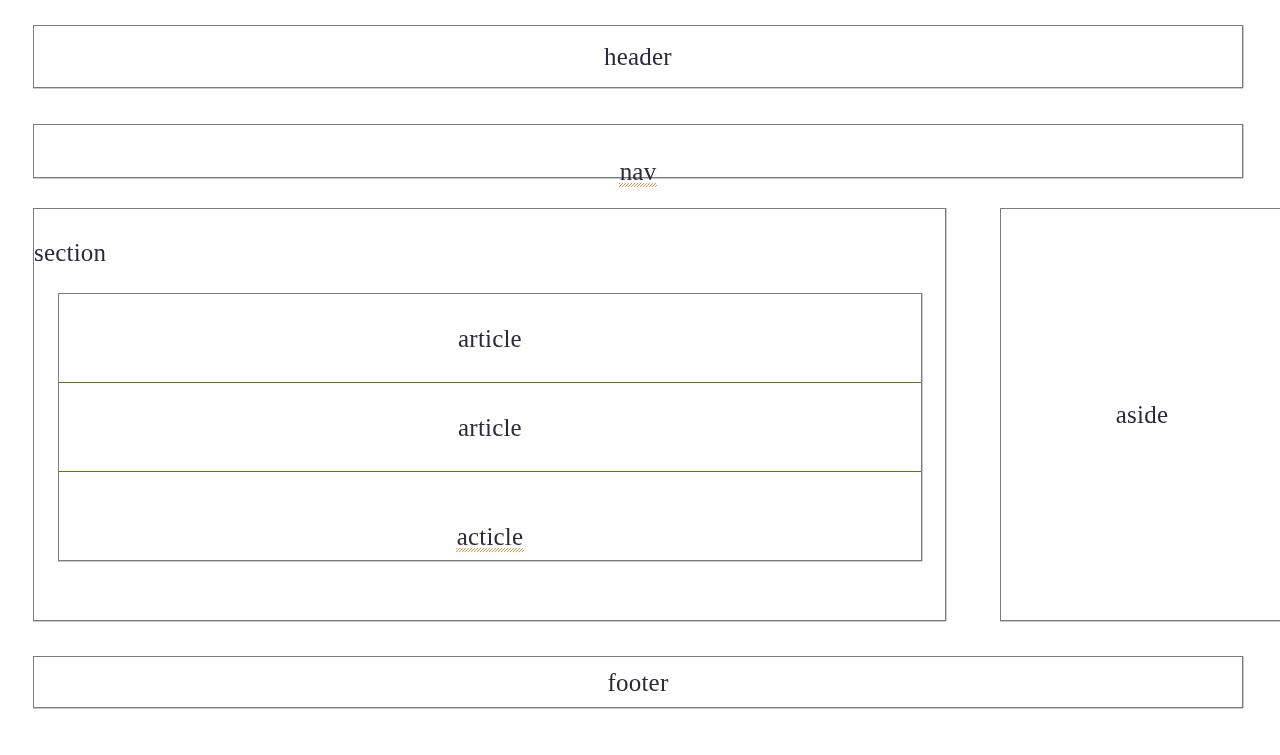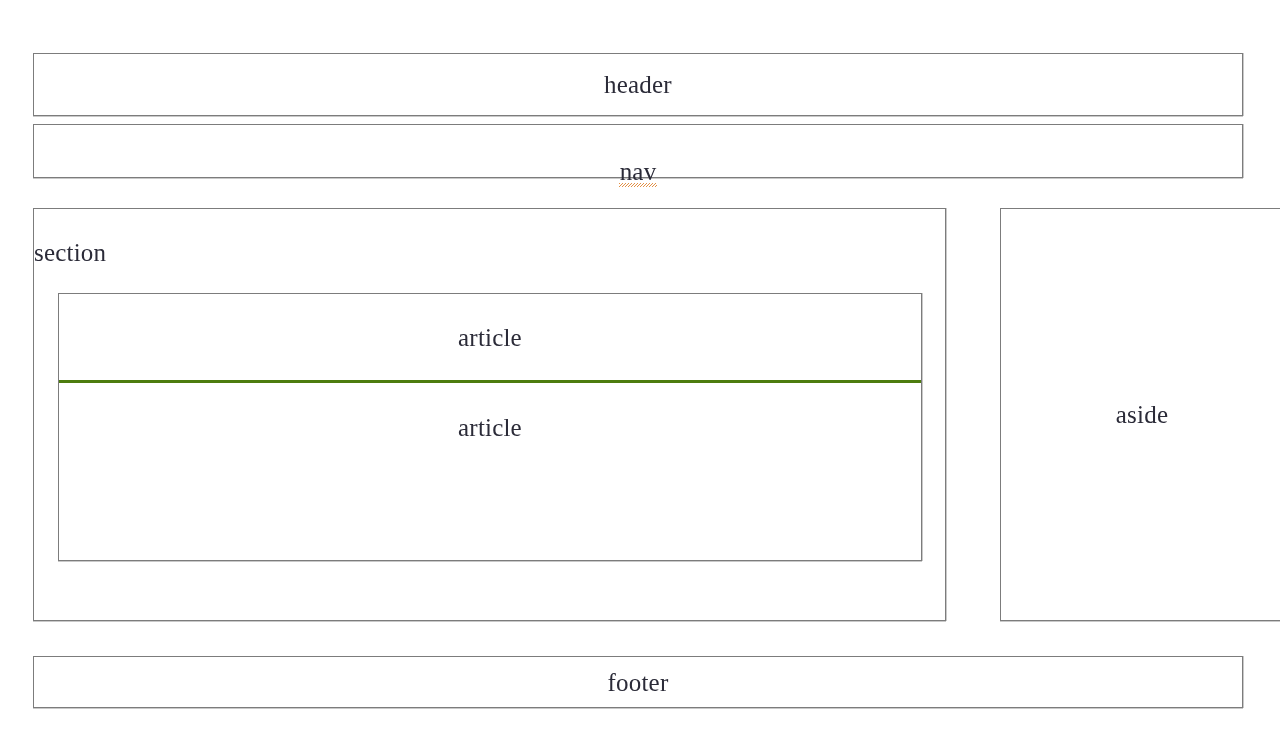--- a/index.html
+++ b/index.html
@@ -64,21 +64,21 @@
         rgba(224,138,60,0) 1.1px, rgba(224,138,60,0) 2.2px
       );
     background-size: 3px 4px;
     background-repeat: repeat-x;
     opacity: 0.95;
   }
 
   
   #header-box {
     left: 33px;  top: 25px;
-    width: 1210px; height: 63px; margin-top: 28px;
+    width: 1210px; height: 63px;
   }
 
   #nav-box {
     left: 33px;  top: 124px;
     width: 1210px; height: 54px;
   }
 
   #section-box {
     left: 33px;  top: 208px;
     width: 913px; height: 413px;
@@ -101,21 +101,21 @@
     background: #ffffff;
   }
 
   .article-row {
     box-sizing: border-box;
     width: 100%;
     height: 89px;
     display: flex;
     align-items: center;
     justify-content: center;
-    border-bottom: 3px solid #4d7c0f;
+    border-bottom: 1px solid #4d7c0f;
   }
   .article-row:last-child {
     border-bottom: none;
     height: 88px;
   }
 
   #aside-box {
     left: 959px; top: 208px;
     width: 284px; height: 413px; margin-left: 41px;
   }
@@ -143,20 +143,23 @@
   <div id="articles-box">
 
     <div class="article-row">
       <span class="wf-label">article</span>
     </div>
 
     <div class="article-row">
       <span class="wf-label">article</span>
     </div>
 
+    <div class="article-row">
+      <span class="wf-label misspelled">acticle</span>
+    </div>
 
   </div>
 </div>
 
 <div class="wf-box center-both" id="aside-box">
   <span class="wf-label">aside</span>
 </div>
 
 <div class="wf-box center-both" id="footer-box">
   <span class="wf-label">footer</span>

